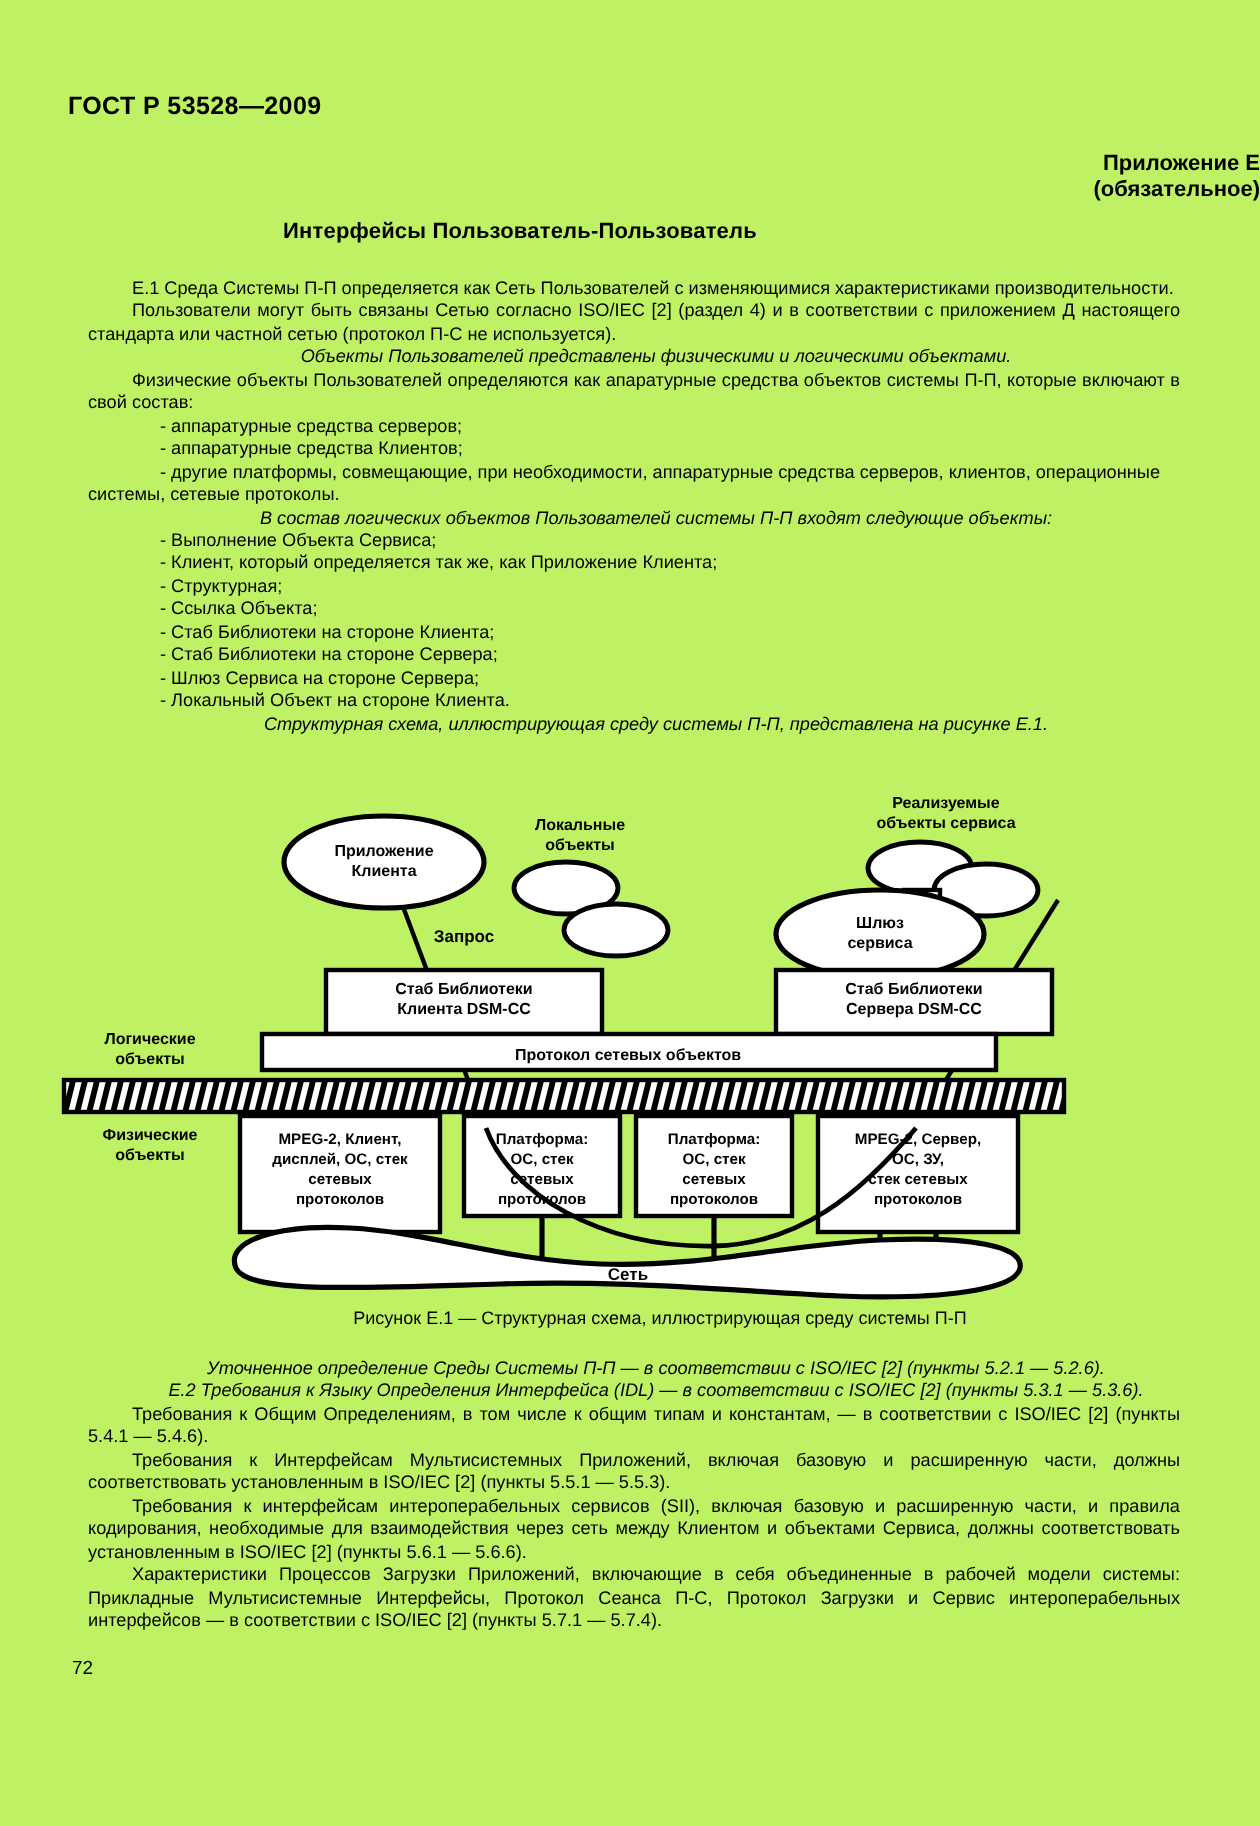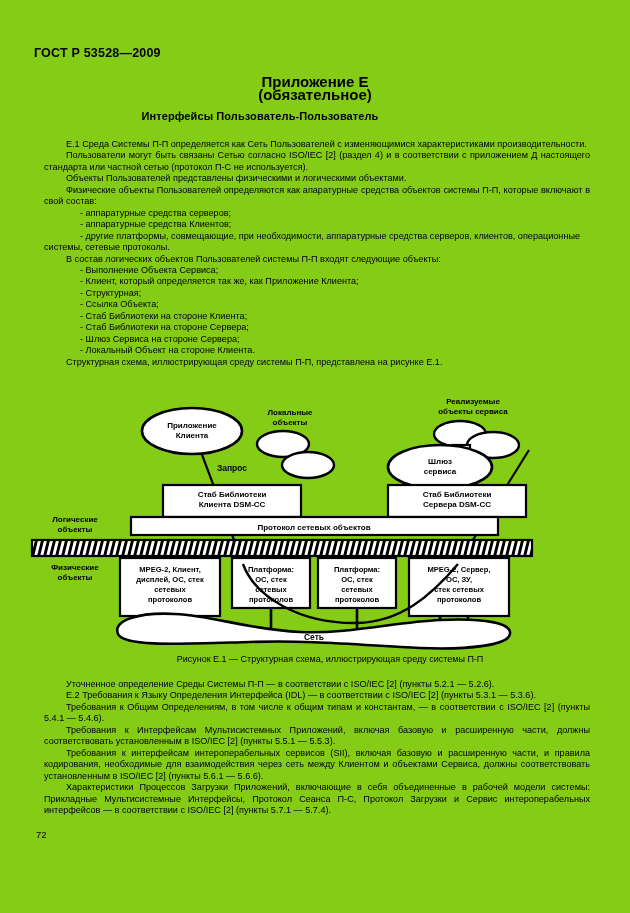--- a/index.html
+++ b/index.html
@@ -4,21 +4,21 @@
 <style>
   html, body {
     margin: 0;
     padding: 0;
     background: #ffffff;
   }
   .page {
     position: relative;
     width: 630px;
     height: 913px;
-    background: #84cc16;
+    background: #bef264;
     font-family: "Liberation Sans", sans-serif;
     color: #000000;
     overflow: hidden;
   }
 
   
   .gost-header {
     position: absolute;
     left: 34px;
     top: 46px;
@@ -26,22 +26,22 @@
     font-weight: bold;
     letter-spacing: 0.2px;
   }
 
   
   .annex-block {
     position: absolute;
     left: 0;
     top: 76px;
     width: 630px;
-    text-align: center;
-    font-size: 15px;
+    text-align: right;
+    font-size: 11px;
     font-weight: bold;
     line-height: 12.5px;
   }
   .doc-title {
     position: absolute;
     left: 0;
     top: 110px;
     width: 520px;
     text-align: center;
     font-size: 11px;
@@ -64,21 +64,21 @@
     top: 679px;
     width: 546px;
     font-size: 9.1px;
     line-height: 11.45px;
   }
   .p {
     margin: 0;
     text-indent: 22px;
     text-align: justify;
   }
-  .p.nojust { text-align: left; }
+  .p.nojust { text-align: center; font-style: italic; }
   .p.li { text-indent: 36px; text-align: left; }
 
   
   .fig-caption {
     position: absolute;
     left: 0;
     top: 654px;
     width: 630px;
     text-align: center;
     font-size: 9px;

